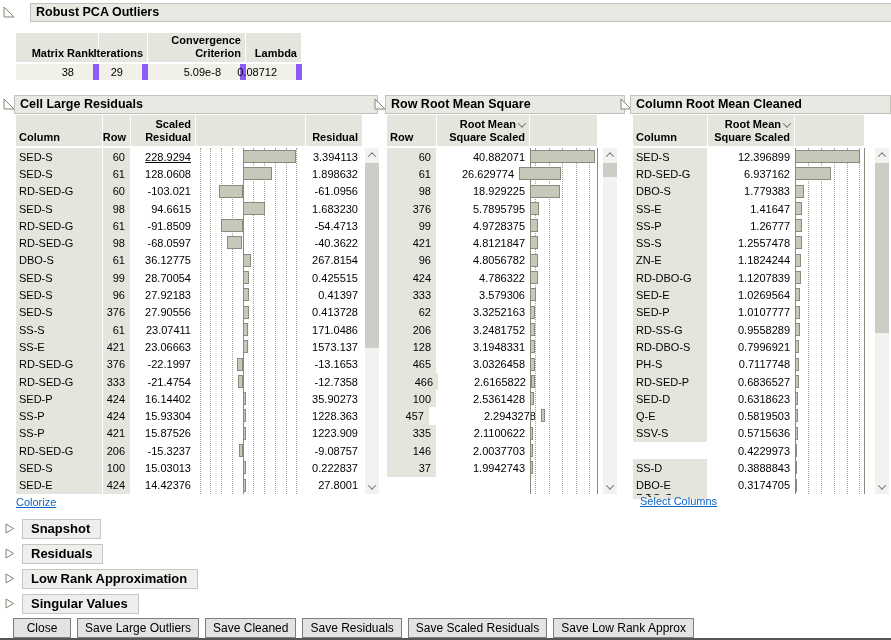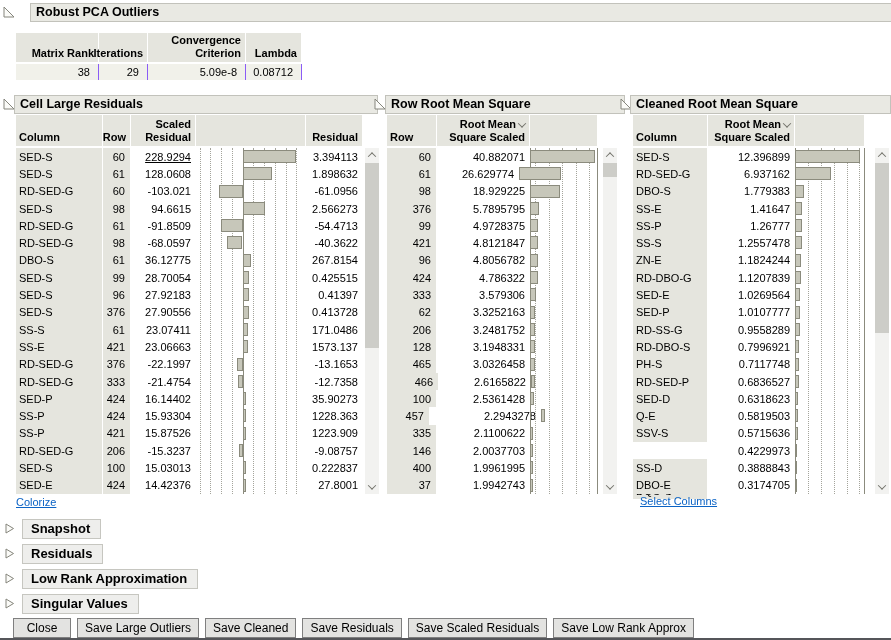--- a/index.html
+++ b/index.html
@@ -42,22 +42,22 @@
   .chev.down{transform:rotate(45deg) translate(-1px,-1px);}
   .chev.up{transform:rotate(-135deg) translate(-1px,-1px);}
   
   #summary{position:absolute;left:16px;top:33px;}
   .sum-head{display:flex;margin-bottom:2px;}
   .sh{background:#e5e5de;border-right:1px solid #fff;box-sizing:border-box;height:29px;
       display:flex;flex-direction:column;justify-content:flex-end;align-items:flex-end;
       font-weight:bold;font-size:11px;padding:2px 4px;text-align:right;white-space:pre-line;
       line-height:13px;}
   .sum-vals{display:flex;}
-  .sv{background:#f1f1ea;border-right:1px solid #8b5cf6;box-sizing:border-box;height:16px;
-      display:flex;align-items:center;justify-content:flex-end;font-size:11px;padding:0 8px;}
+  .sv{background:#f1f1ea;border-right:6px solid #8b5cf6;box-sizing:border-box;height:16px;
+      display:flex;align-items:center;justify-content:flex-end;font-size:11px;padding:0 19px;}
   
   .link{position:absolute;font-size:11px;color:#0b63c5;text-decoration:underline;cursor:pointer;}
   
   .collapsed-box{position:absolute;background:#eeeeec;border:1px solid #c6c6c0;box-sizing:border-box;
                  font-weight:bold;font-size:13px;height:20px;line-height:18px;padding:0 10px 0 8px;
                  white-space:nowrap;cursor:pointer;}
   
   #button-bar{position:absolute;left:13px;top:618px;display:flex;gap:6px;}
   .btn{background:#e3e3e1;border:1px solid #7f7f7f;font-family:inherit;font-size:12px;
        height:20px;line-height:18px;padding:0 7px;white-space:nowrap;cursor:pointer;color:#000;}
@@ -165,21 +165,21 @@
           </div>
           <div class="cell right" style="width: 57px;">-61.0956</div>
         </div>
         <div class="trow">
           <div class="cell lbl left" style="width: 87px;">SED-S</div>
           <div class="cell lbl right" style="width: 28px;">98</div>
           <div class="cell right" style="width: 65px;">94.6615</div>
           <div class="cell bar-cell" style="width: 110px;">
             <div class="bar" style="width: 22.0143px; left: 46.5116px;"></div>
           </div>
-          <div class="cell right" style="width: 57px;">2.566273</div>
+          <div class="cell right" style="width: 57px;">1.683230</div>
         </div>
         <div class="trow">
           <div class="cell lbl left" style="width: 87px;">RD-SED-G</div>
           <div class="cell lbl right" style="width: 28px;">61</div>
           <div class="cell right" style="width: 65px;">-91.8509</div>
           <div class="cell bar-cell" style="width: 110px;">
             <div class="bar" style="width: 21.3607px; left: 25.151px;"></div>
           </div>
           <div class="cell right" style="width: 57px;">-54.4713</div>
         </div>
@@ -483,27 +483,20 @@
           </div>
         </div>
         <div class="trow">
           <div class="cell lbl right" style="width: 50px;">146</div>
           <div class="cell right" style="width: 93px;">2.0037703</div>
           <div class="cell bar-cell" style="width: 68px;">
             <div class="bar" style="width: 3.18356px; left: 0px;"></div>
           </div>
         </div>
         <div class="trow">
-          <div class="cell lbl right" style="width: 50px;">400</div>
-          <div class="cell right" style="width: 93px;">1.9961995</div>
-          <div class="cell bar-cell" style="width: 68px;">
-            <div class="bar" style="width: 3.17153px; left: 0px;"></div>
-          </div>
-        </div>
-        <div class="trow">
           <div class="cell lbl right" style="width: 50px;">37</div>
           <div class="cell right" style="width: 93px;">1.9942743</div>
           <div class="cell bar-cell" style="width: 68px;">
             <div class="bar" style="width: 3.16847px; left: 0px;"></div>
           </div>
         </div>
       </div>
       <div class="scrollbar" style="left: 216px; top: 33px; height: 346px;">
         <div class="sb-btn" style="top: 0px;">
           <span class="chev up"></span>
@@ -512,21 +505,21 @@
         <div class="sb-btn" style="top: 332px;">
           <span class="chev down"></span>
         </div>
       </div>
     </div>
 
   <svg class="tri" style="left:620px;top:98px" viewBox="0 0 12 12">
       <polygon points="1,1 11,11 1,11" fill="#fbfbf8" stroke="#85857c" stroke-width="1"></polygon>
     </svg>
   <div class="titlebar" style="left:630px;top:95px;width:261px">
-    <span>Cleaned Root Mean Square</span>
+    <span>Column Root Mean Cleaned</span>
   </div>
   <div class="jmp-table" id="table3" style="left:633px;top:115px">
       <div class="thead">
         <div class="th" style="width: 75px;">
           <div class="hline">
             <span>Column</span>
           </div>
         </div>
         <div class="th ha-right" style="width: 87px;">
           <div class="hline">

